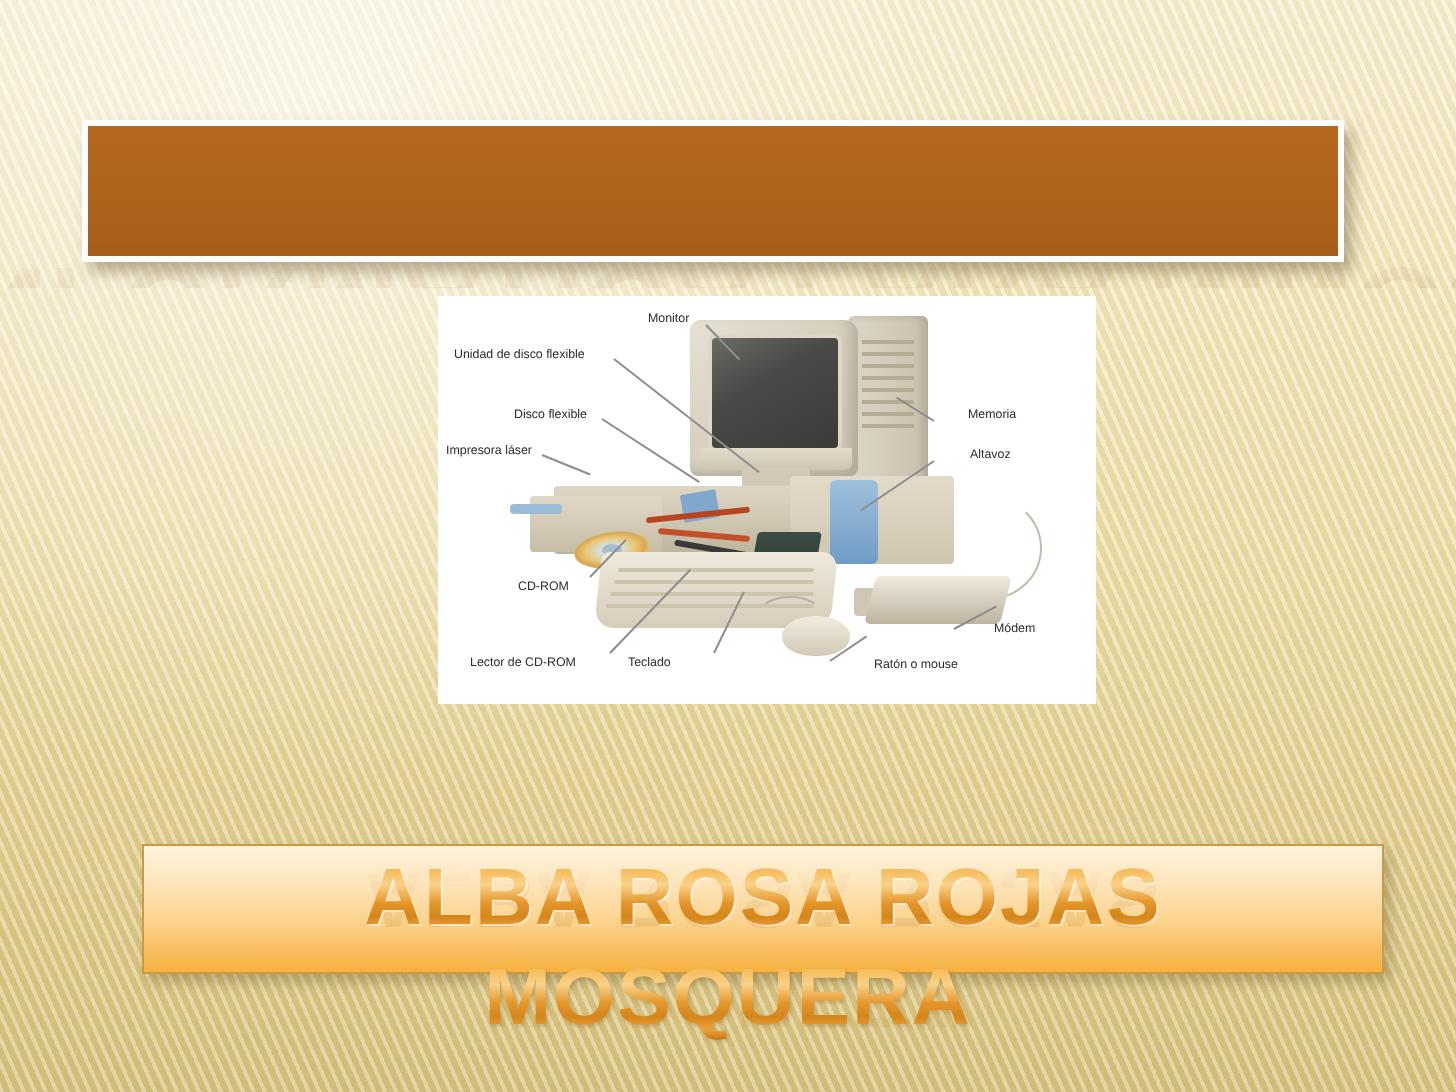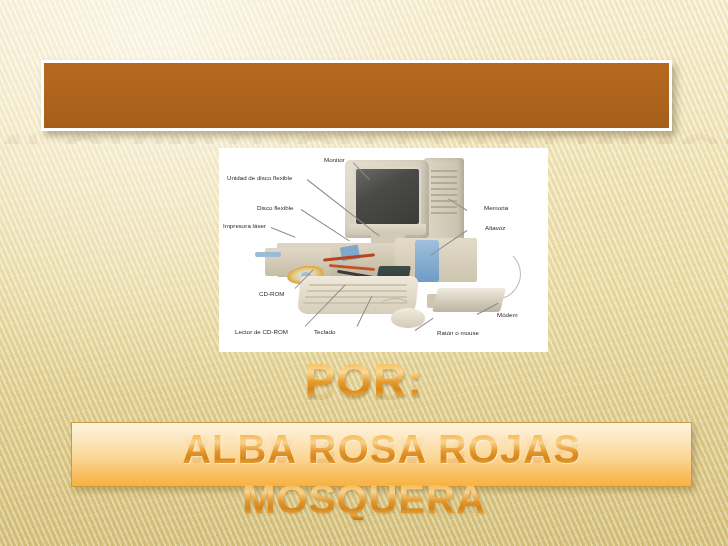--- a/index.html
+++ b/index.html
@@ -352,24 +352,20 @@
         <div class="lbl" style="left: 265px; top: 56px;">Memoria</div>
         <div class="lbl" style="left: 266px; top: 76px;">Altavoz</div>
         <div class="lbl" style="left: 40px; top: 142px;">CD-ROM</div>
         <div class="lbl" style="left: 16px; top: 180px;">Lector de CD-ROM</div>
         <div class="lbl" style="left: 95px; top: 180px;">Teclado</div>
         <div class="lbl" style="left: 278px; top: 163px;">Módem</div>
         <div class="lbl" style="left: 218px; top: 181px;">Ratón o mouse</div>
       </div>
   </div>
 
-  <div id="por-wrap">
-    <div id="por-reflect">POR:</div>
-    <div id="por">POR:</div>
-  </div>
 
   <div id="author-box"></div>
   <div id="author-line1-reflect">ALBA ROSA ROJAS</div>
   <div id="author-line1">ALBA ROSA ROJAS</div>
   <div id="author-line2-reflect">MOSQUERA</div>
   <div id="author-line2">MOSQUERA</div>
 
 </div>
 
 </body></html>

